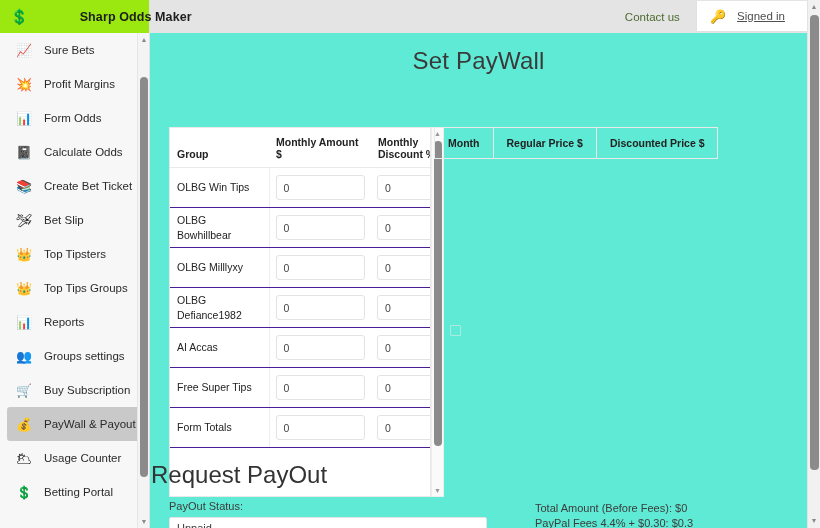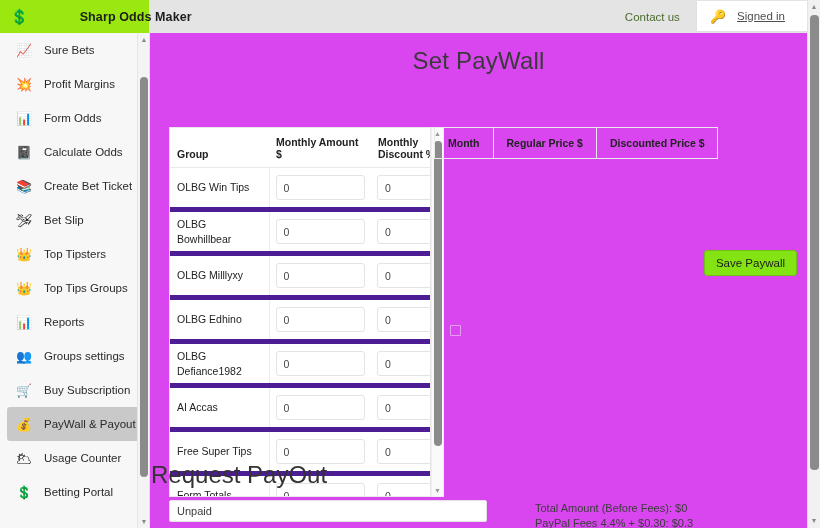--- a/index.html
+++ b/index.html
@@ -67,21 +67,21 @@
     background: #fff; height: 31px; padding: 0 22px 0 14px;
     box-sizing: border-box; border: 1px solid #e0e0e0; border-right: none; border-top: none;
     margin-right: 13px;
   }
   .signed-in .key-icon { font-size: 13px; }
   .signed-in .label { font-size: 11.5px; color: #4f4f4f; text-decoration: underline; }
 
   
   .main {
     position: absolute; left: 150px; top: 33px; right: 13px; bottom: 0;
-    background: #d946ef; overflow: hidden;
+    background: #5eead4; overflow: hidden;
   }
   .page-title {
     text-align: center; font-size: 24px; color: #3a3a3a;
     font-weight: normal; margin: 14px 0 0 0; letter-spacing: .2px;
   }
 
   
   .paywall-area { position: relative; height: 385px; }
 
   .table-scroll {
@@ -92,21 +92,21 @@
   table.groups th {
     font-size: 10.5px; color: #222; font-weight: bold; text-align: left;
     vertical-align: bottom; padding: 8px 7px 7px 7px;
     border-bottom: 1px solid #e9e9e9;
   }
   table.groups th.c-group { width: 85px; }
   table.groups th.c-amt { width: 88px; margin-left: 24px; }
   table.groups th.c-disc { width: 73px; }
   table.groups td {
     font-size: 10.5px; color: #222; padding: 5px 6px;
-    border-bottom: 5px solid #4c1d95; vertical-align: middle; height: 29px;
+    border-bottom: 1px solid #4c1d95; vertical-align: middle; height: 29px;
   }
   table.groups td.grp { border-right: 1px solid #ededed; line-height: 1.35; padding-left: 7px; }
   .cellinput {
     width: 100%; height: 25px; box-sizing: border-box;
     border: 1px solid #e3e3e3; border-radius: 3px;
     font-size: 10.5px; color: #444; padding: 0 7px;
     font-family: "Liberation Sans", sans-serif; background: #fff;
   }
   .tbl-sb {
     position: absolute; left: 281px; top: 52px; width: 13px; height: 370px;
@@ -275,25 +275,20 @@
                 <td class="grp">OLBG Bowhillbear</td>
                 <td><input class="cellinput" value="0" style=""></td>
                 <td><input class="cellinput" value="0" style=""></td>
               </tr>
               <tr>
                 <td class="grp">OLBG Milllyxy</td>
                 <td><input class="cellinput" value="0" style=""></td>
                 <td><input class="cellinput" value="0" style=""></td>
               </tr>
               <tr>
-                <td class="grp">OLBG Edhino</td>
-                <td><input class="cellinput" value="0" style=""></td>
-                <td><input class="cellinput" value="0" style=""></td>
-              </tr>
-              <tr>
                 <td class="grp">OLBG Defiance1982</td>
                 <td><input class="cellinput" value="0" style=""></td>
                 <td><input class="cellinput" value="0" style=""></td>
               </tr>
               <tr>
                 <td class="grp">AI Accas</td>
                 <td><input class="cellinput" value="0" style=""></td>
                 <td><input class="cellinput" value="0" style=""></td>
               </tr>
               <tr>
@@ -321,27 +316,27 @@
           <tr>
             <th>Month</th>
             <th>Regular Price $</th>
             <th>Discounted Price $</th>
           </tr>
         </thead>
       </table>
 
       <div class="ghost-dot"></div>
 
-      <button class="save-btn">Save Paywall</button>
     </div>
 
     <div class="payout">
       <h1 class="payout-title">Request PayOut</h1>
       <div class="payout-body">
         <div class="payout-left">
+          <div class="payout-label">PayOut Status:</div>
           <input class="payout-status" readonly="" value="Unpaid" style="">
         </div>
         <div class="payout-right">
           <div class="fee-line">Total Amount (Before Fees): $0</div>
           <div class="fee-line">PayPal Fees 4.4% + $0.30: $0.3</div>
 
         </div>
       </div>
     </div>
 

